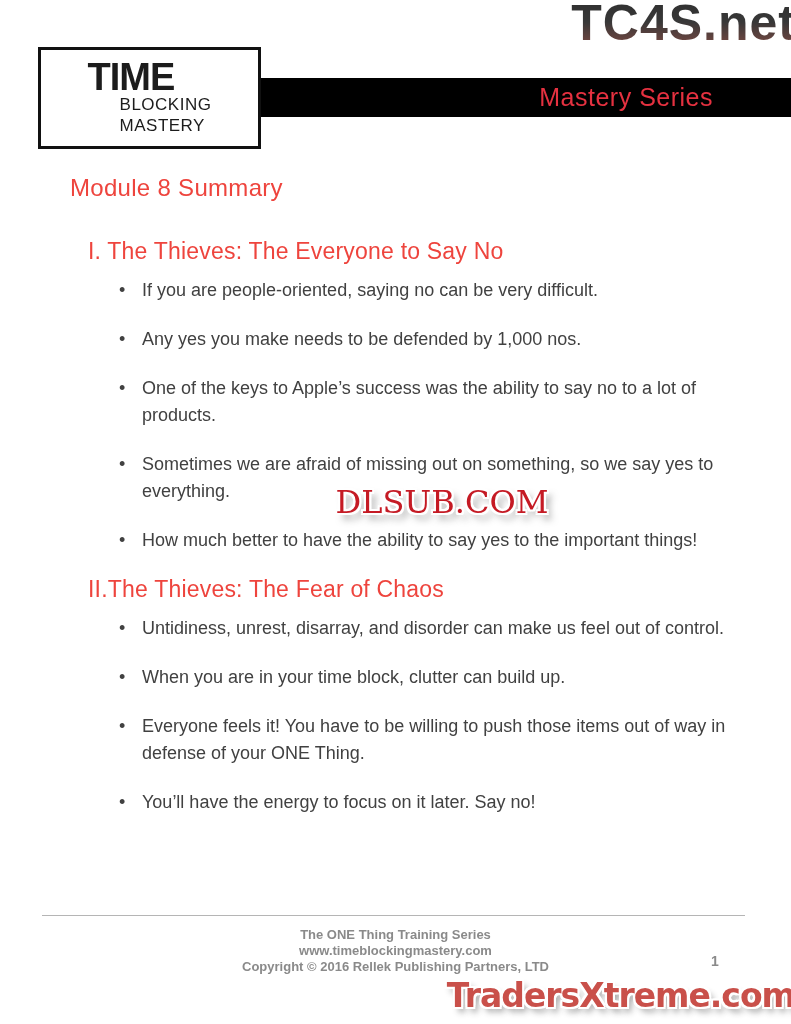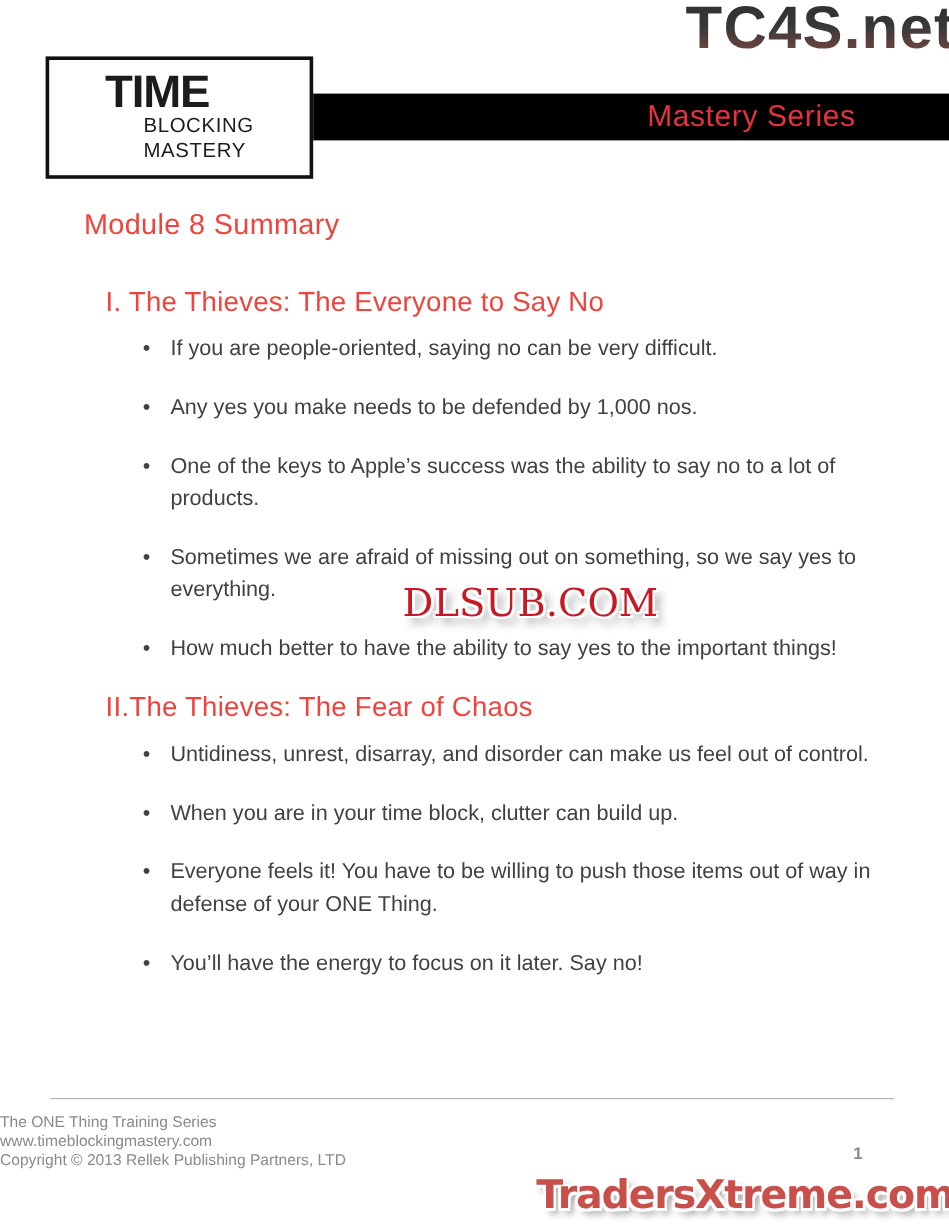--- a/index.html
+++ b/index.html
@@ -73,22 +73,22 @@
       -2px -2px 0 #fff,2px -2px 0 #fff,-2px 2px 0 #fff,2px 2px 0 #fff,
       -2px 0 0 #fff,2px 0 0 #fff,0 -2px 0 #fff,0 2px 0 #fff,
       4px 5px 6px rgba(40,40,40,0.45);
   }
   
   .footer-rule{
     position:absolute;left:42px;right:46px;top:915px;height:0;
     border-top:1px solid #b5b5b5;
   }
   .footer{
-    position:absolute;left:0;right:0;top:927px;
-    color:#8a8a8a;font-size:13px;line-height:16px;
+    position:absolute;left:0;right:0;top:927px;text-align:center;
+    color:#8a8a8a;font-size:13px;line-height:16px;font-weight:bold;
   }
   .footer div{margin:0;}
   .page-number{
     position:absolute;left:711px;top:953px;color:#8a8a8a;
     font-size:14px;font-weight:700;
   }
 </style>
 </head>
 <body>
 
@@ -129,20 +129,20 @@
     </ul>
   </div>
 
   <div class="dlsub">DLSUB.COM</div>
 
   <div class="footer-rule"></div>
 
   <div class="footer">
     <div>The ONE Thing Training Series</div>
     <div>www.timeblockingmastery.com</div>
-    <div>Copyright © 2013 Rellek Publishing Partners, LTD</div>
+    <div>Copyright © 2016 Rellek Publishing Partners, LTD</div>
   </div>
 
   <div class="page-number">1</div>
 
   <div class="tradersxtreme">TradersXtreme.com</div>
 
 </div>
 
 </body></html>

